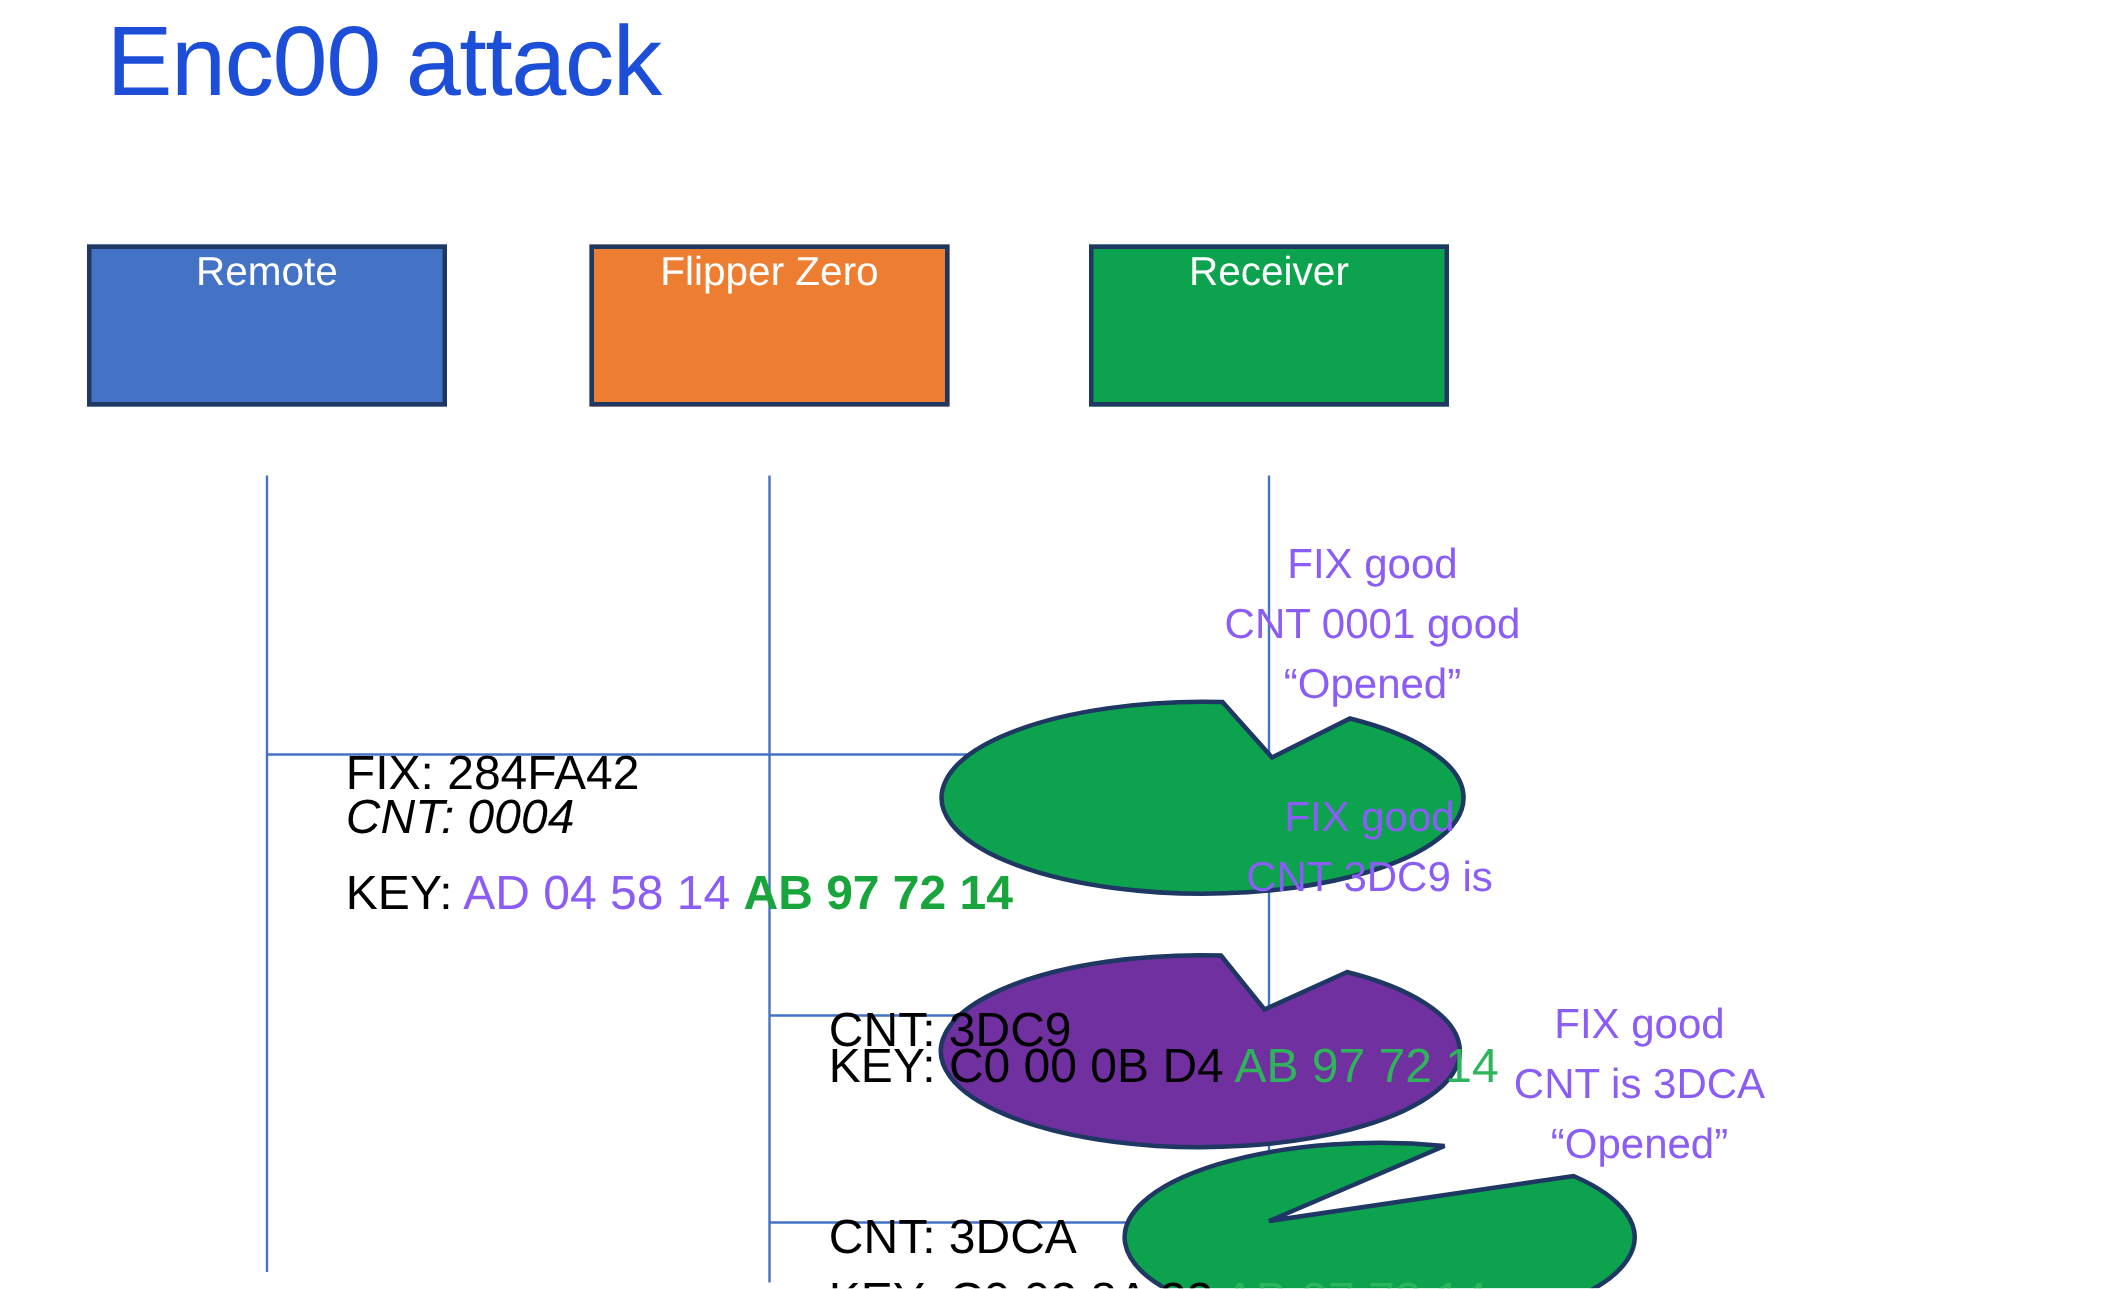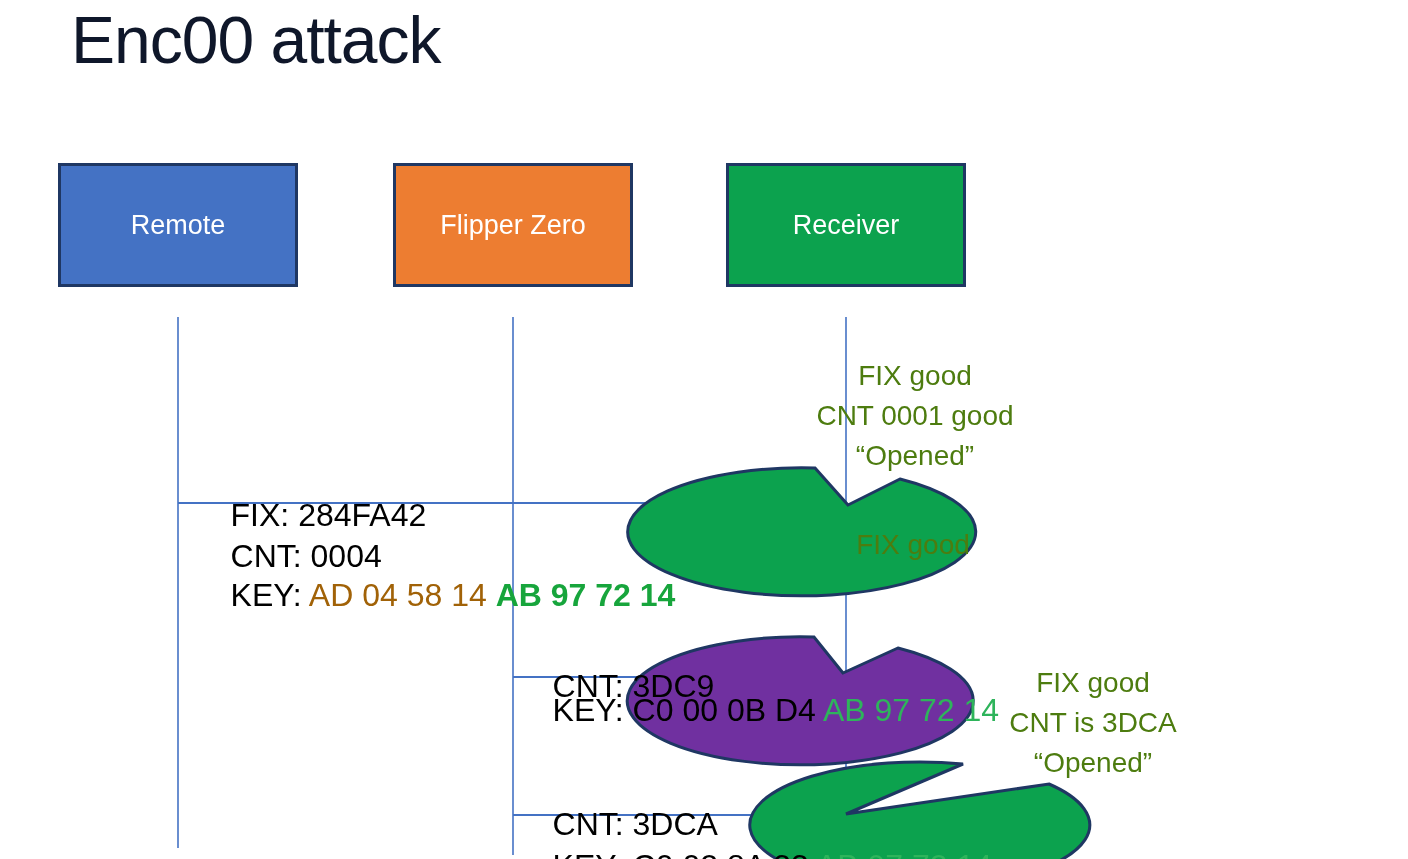--- a/index.html
+++ b/index.html
@@ -6,45 +6,45 @@
   #slide{
     position:relative;
     width:1408px;height:859px;
     background:#ffffff;
     overflow:hidden;
     font-family:"Liberation Sans", sans-serif;
   }
   .page-title{
     position:absolute;left:71px;top:0px;
     font-size:66px;line-height:80px;font-weight:300;
-    color:#0f172a;letter-spacing:-1px;
+    color:#1d4ed8;letter-spacing:-1px;
   }
   svg.overlay{position:absolute;left:0;top:0;width:1408px;height:859px;}
   .lifeline{stroke:#4472C4;stroke-width:1.6;fill:none;}
   .arrow-line{stroke:#4472C4;stroke-width:1.8;fill:none;}
   .arrowhead{fill:#4472C4;stroke:none;}
   .bubble{stroke:#1F3763;stroke-width:3;}
   .actor{
-    position:absolute;top:163px;width:240px;height:124px;
+    position:absolute;top:163px;width:240px;height:108px;
     border:3px solid #1F3763;box-sizing:border-box;
-    display:flex;align-items:center;justify-content:center;
+    display:flex;justify-content:center;
     color:#ffffff;font-size:27px;
   }
   .actor-remote{left:58px;background:#4472C4;}
   .actor-flipper{left:393px;background:#ED7D31;}
   .actor-receiver{left:726px;background:#0CA24E;}
   .msg-line{
     position:absolute;font-size:32px;line-height:31px;color:#000000;
     white-space:pre;
   }
-  .key-red{color:#a16207;}
+  .key-red{color:#8b5cf6;}
   .key-green-bold{color:#17A53C;font-weight:bold;}
   .key-green{color:#2EB45B;}
   .bubble-text{
-    position:absolute;width:360px;color:#4d7c0f;
+    position:absolute;width:360px;color:#8b5cf6;
     font-size:28px;line-height:40px;text-align:center;
   }
   .bubble-text p{margin:0;padding:0;}
   .bt-1{left:735px;top:356px;}
   .bt-2{left:733px;top:525px;}
   .bt-3{left:913px;top:663px;}
 </style>
 </head>
 <body>
 
@@ -82,21 +82,21 @@
   <div class="actor actor-receiver">
     <span>Receiver</span>
   </div>
   <div class="actor actor-flipper">
     <span>Flipper Zero</span>
   </div>
 
   <div class="msg-line" style="left:195px;top:469px;">
     <span>FIX: 284FA42</span>
   </div>
-  <div class="msg-line" style="left:195px;top:510px;">
+  <div class="msg-line" style="left:195px;top:498px;font-style:italic;">
     <span>CNT: 0004</span>
   </div>
   <div class="msg-line" style="left:195px;top:549px;">
     <span>KEY: </span><span class="key-red">AD 04 58 14 </span><span class="key-green-bold">AB 97 72 14</span>
   </div>
 
   <div class="msg-line" style="left:517px;top:640px;">
     <span>CNT: 3DC9</span>
   </div>
   <div class="msg-line" style="left:517px;top:664px;">
@@ -110,20 +110,21 @@
     <span>KEY: C0 02 8A 33 </span><span class="key-green">AB 97 72 14</span>
   </div>
 
   <div class="bubble-text bt-1">
     <p>FIX good</p>
     <p>CNT 0001 good</p>
     <p>“Opened”</p>
   </div>
   <div class="bubble-text bt-2">
     <p>FIX good</p>
+    <p>CNT 3DC9 is</p>
   </div>
   <div class="bubble-text bt-3">
     <p>FIX good</p>
     <p>CNT is 3DCA</p>
     <p>“Opened”</p>
   </div>
 
 </div>
 
 </body></html>

